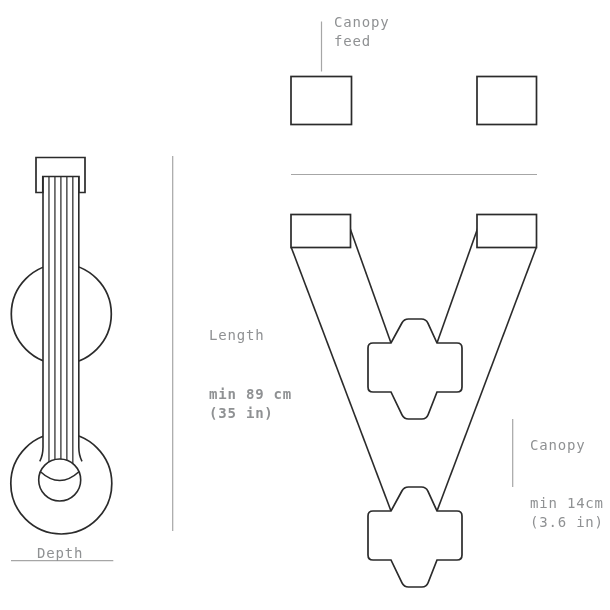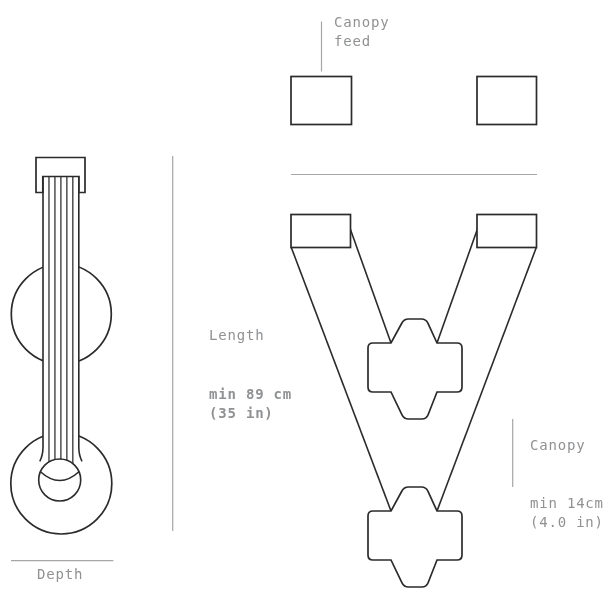--- a/index.html
+++ b/index.html
@@ -91,18 +91,18 @@
 
   <div class="ann" style="left:190px;top:307px;margin-left:19px;">
     <div>Length</div>
     <div class="dim-value len">min 89 cm
 (35 in)</div>
   </div>
 
   <div class="ann" style="left:530px;top:417px;">
     <div>Canopy</div>
     <div class="dim-value">min 14cm
-(4.0 in)</div>
+(3.6 in)</div>
   </div>
 
-  <div class="ann" style="left:37px;top:565px;">Depth</div>
+  <div class="ann" style="left:37px;top:544px;">Depth</div>
 
 </div>
 
 </body></html>

